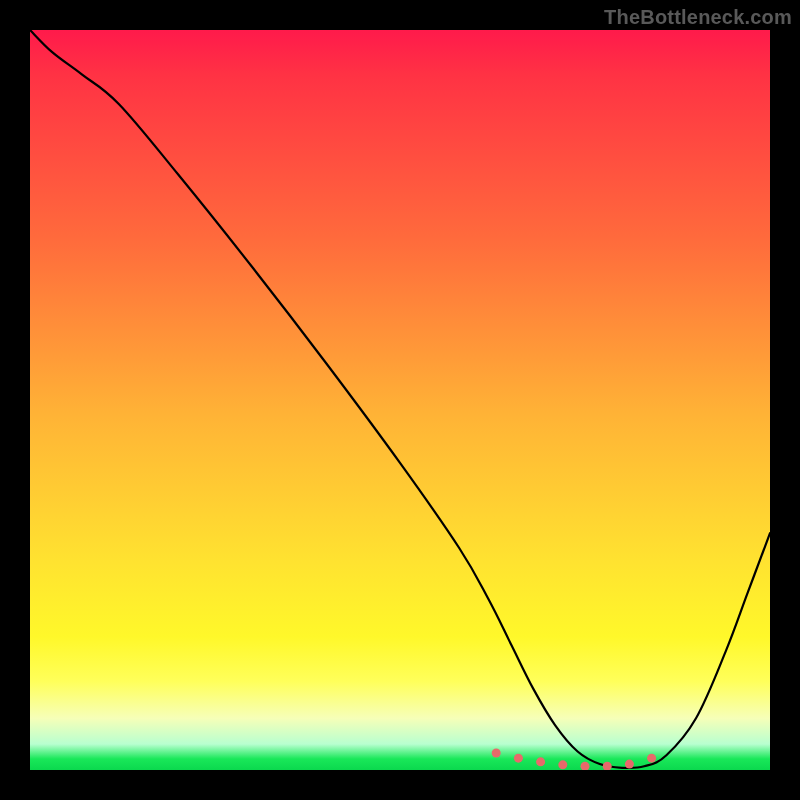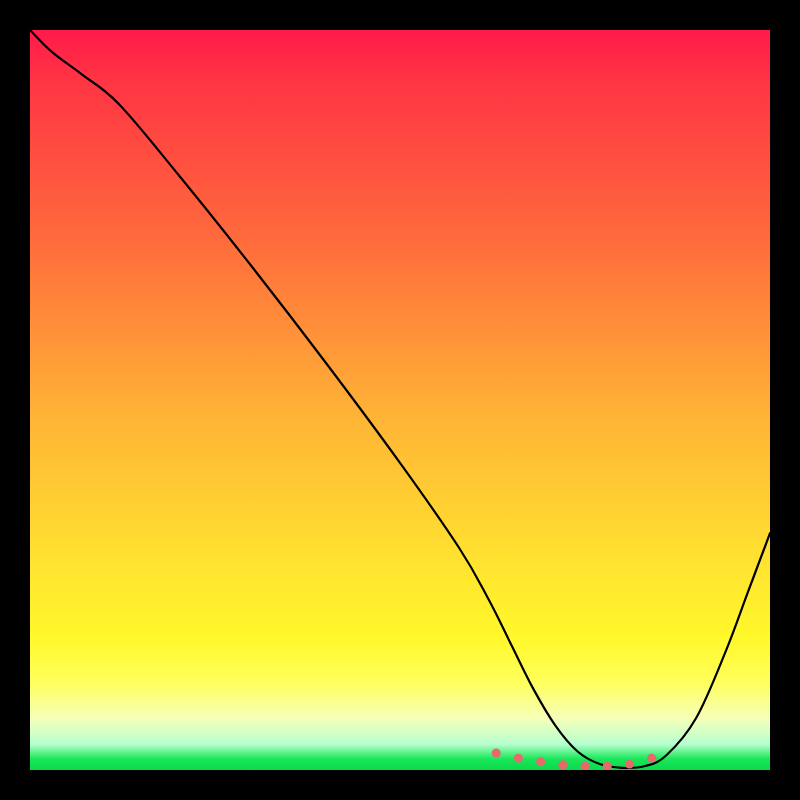--- a/index.html
+++ b/index.html
@@ -70,20 +70,21 @@
     top: 0;
     width: 740px;
     height: 740px;
     z-index: 3;
   }
 </style>
 </head>
 <body>
 
 <div class="stage">
+  <div class="watermark">TheBottleneck.com</div>
   <div class="plot">
     <div class="gradient"></div>
     <svg class="curve" viewBox="0 0 740 740" preserveAspectRatio="none">
       <path id="curve-path" fill="none" stroke="#000000" stroke-width="2.2" stroke-linejoin="round" stroke-linecap="round" d="M 0.00 0.00 C 4.00 4.00, 12.88 14.21, 22.20 22.20 C 31.52 30.19, 39.81 35.08, 51.80 44.40 C 63.79 53.72, 71.48 56.02, 88.80 74.00 C 106.12 91.98, 124.02 115.00, 148.00 144.30 C 171.98 173.60, 195.36 202.83, 222.00 236.80 C 248.64 270.77, 269.36 297.70, 296.00 333.00 C 322.64 368.30, 346.02 399.60, 370.00 432.90 C 393.98 466.20, 413.22 493.36, 429.20 518.00 C 445.18 542.64, 449.48 552.48, 458.80 569.80 C 468.12 587.12, 473.01 598.22, 481.00 614.20 C 488.99 630.18, 495.21 643.95, 503.20 658.60 C 511.19 673.25, 517.41 684.28, 525.40 695.60 C 533.39 706.92, 539.61 714.57, 547.60 721.50 C 555.59 728.43, 561.81 731.15, 569.80 734.08 C 577.79 737.01, 584.01 737.38, 592.00 737.78 C 599.99 738.18, 606.21 738.56, 614.20 736.30 C 622.19 734.04, 627.08 733.86, 636.40 725.20 C 645.72 716.54, 655.34 706.85, 666.00 688.20 C 676.66 669.55, 686.28 644.24, 695.60 621.60 C 704.92 598.96, 709.81 583.71, 717.80 562.40 C 725.79 541.09, 736.00 513.86, 740.00 503.20"></path>
     </svg>
     <svg class="dots" viewBox="0 0 740 740" preserveAspectRatio="none">
       <g id="dots-group">
           <circle cx="466.20" cy="722.98" r="4.5" fill="#e76a6a"></circle>
           <circle cx="488.40" cy="728.16" r="4.5" fill="#e76a6a"></circle>
           <circle cx="510.60" cy="731.86" r="4.5" fill="#e76a6a"></circle>

